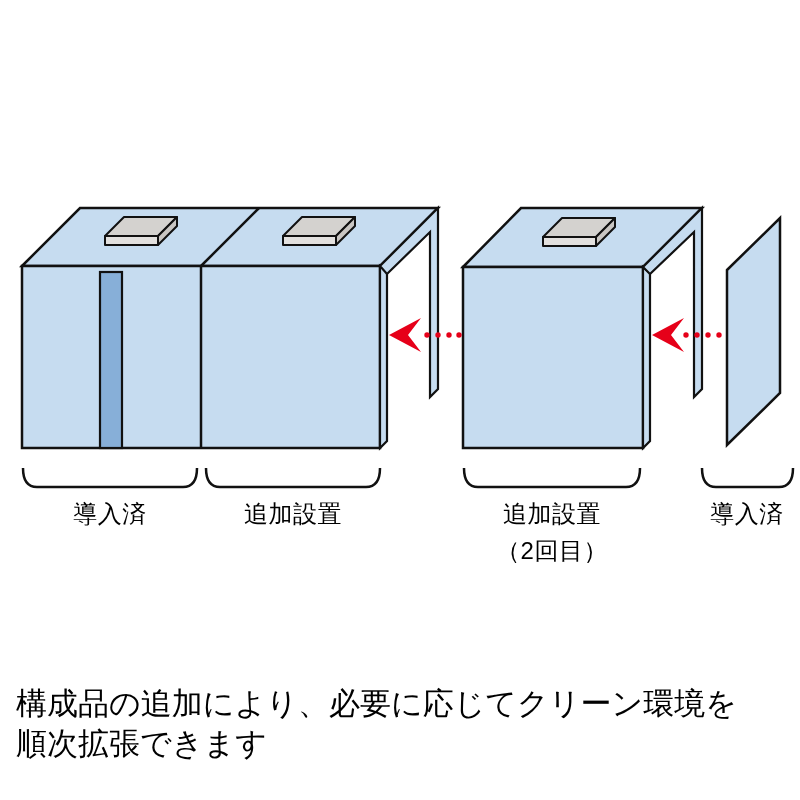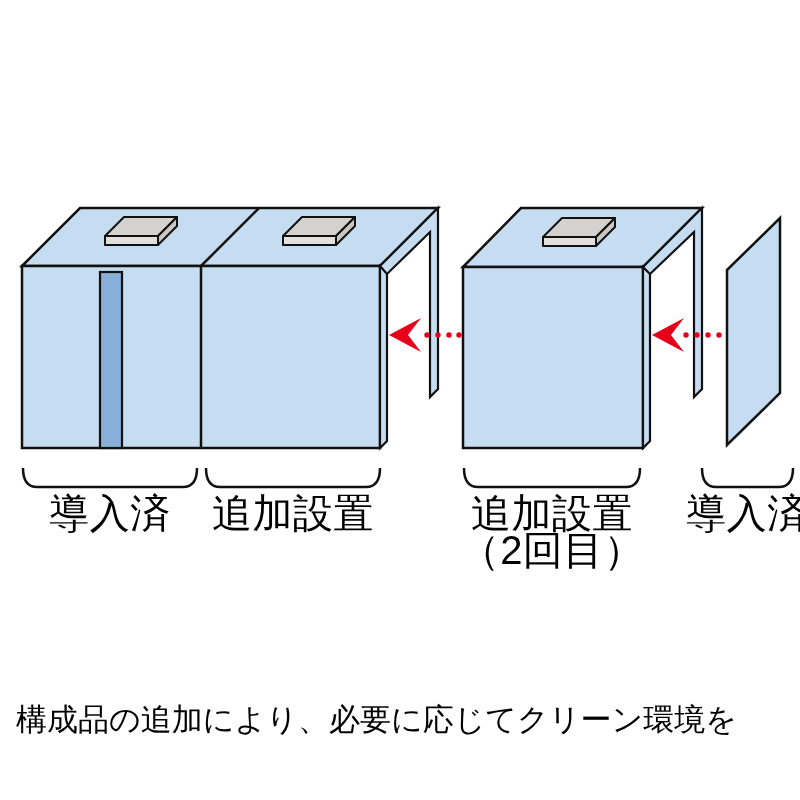--- a/index.html
+++ b/index.html
@@ -18,30 +18,30 @@
     width:800px;height:800px;
     background:#ffffff;
     overflow:hidden;
     font-family:"Liberation Sans","DejaVu Sans",sans-serif;
   }
   .diagram-svg{position:absolute;left:0;top:0;}
   .group-label{
     position:absolute;
     transform:translateX(-50%);
     text-align:center;
-    font-size:40px;
+    font-size:24px;
     line-height:37px;
     font-weight:500;
     color:var(--text);
     white-space:nowrap;
     letter-spacing:0.5px;
   }
   .caption{
     position:absolute;
-    left:16px;top:700px;
+    left:16px;top:684px;
     font-size:31px;
     line-height:40px;
     font-weight:500;
     color:var(--text);
     white-space:nowrap;
     letter-spacing:0px;
   }
 </style>
 </head>
 <body>
@@ -114,15 +114,16 @@
     <div>追加設置</div>
     <div>（2回目）</div>
   </div>
 
   <div class="group-label" style="left:747px;top:495px;">
     <div>導入済</div>
   </div>
 
   <div class="caption">
     <div>構成品の追加により、必要に応じてクリーン環境を</div>
+    <div>順次拡張できます</div>
   </div>
 
 </div>
 
 </body></html>

